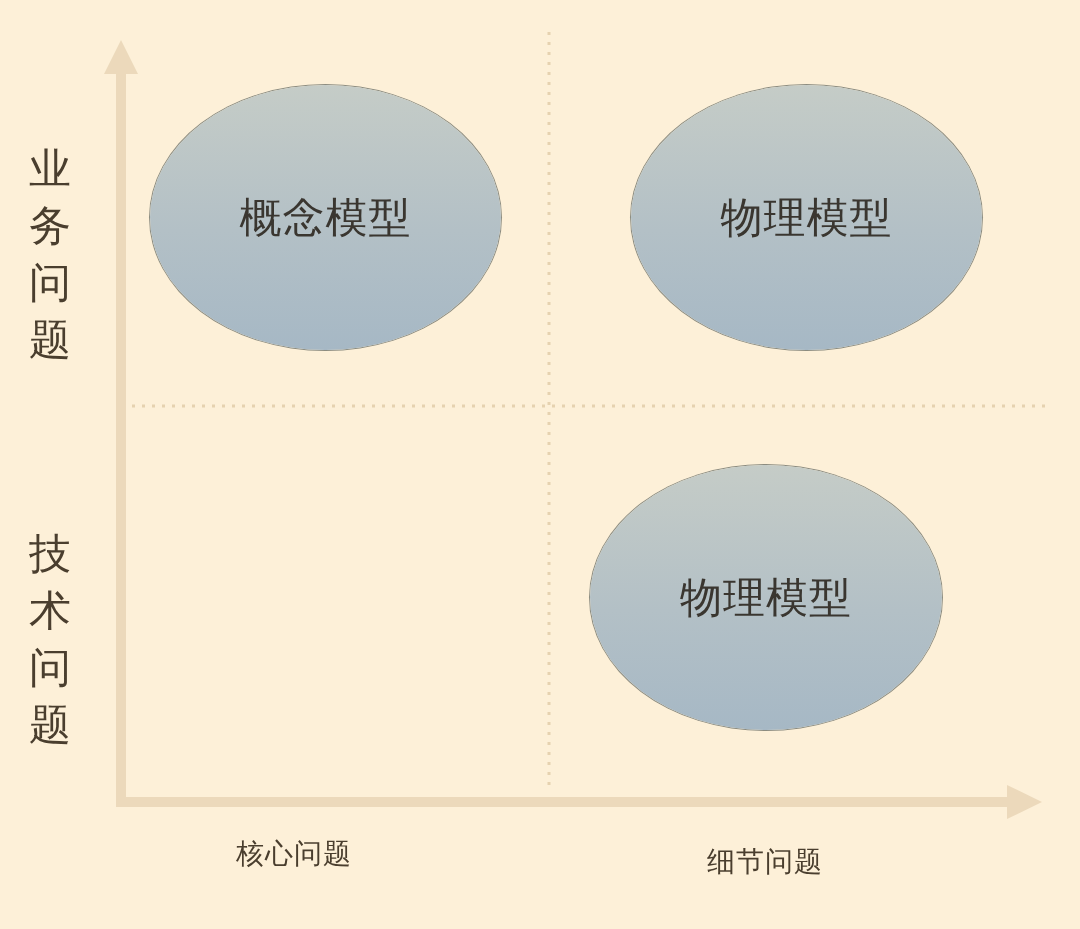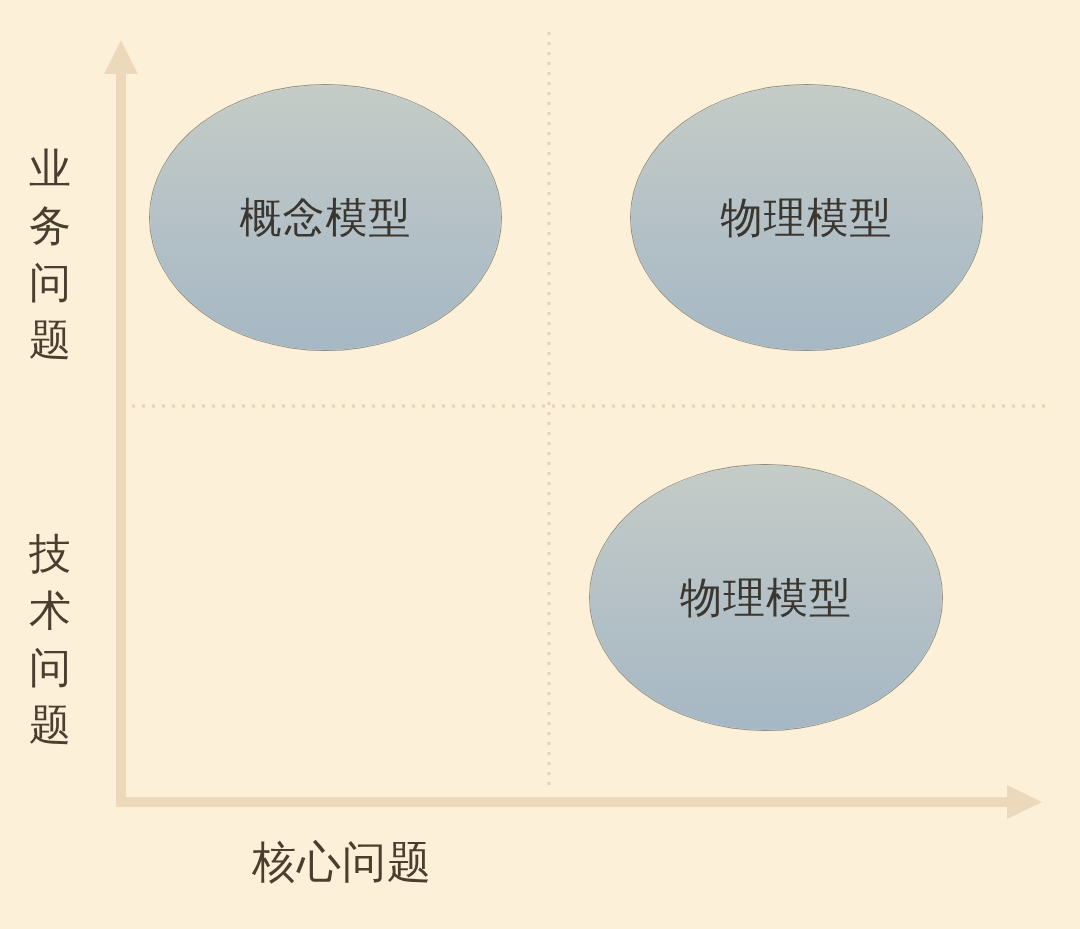--- a/index.html
+++ b/index.html
@@ -10,22 +10,22 @@
       position: relative;
     }
     .canvas { position: absolute; inset: 0; width: 1080px; height: 875px; border-radius: 6px; }
     svg.diagram { position: absolute; left: 0; top: 0; }
     .ylabel {
       position: absolute; left: 22px; width: 56px;
       font-size: 42px; line-height: 57px; color: #4a3e2e;
       text-align: center; white-space: normal; word-break: break-all;
     }
     .xlabel {
-      position: absolute; font-size: 44px; color: #4a3e2e; line-height: 1;
-      letter-spacing: 1px; white-space: nowrap; margin-left: 16px;
+      position: absolute; font-size: 28px; color: #4a3e2e; line-height: 1;
+      letter-spacing: 1px; white-space: nowrap;
     }
     .ellipse {
       position: absolute; border-radius: 50%;
       background: linear-gradient(to bottom, #c5ccc7 0%, #b3c0c6 55%, #a6b8c5 100%);
       box-shadow: 0 0 0 1px #8c8c80;
       display: flex; align-items: center; justify-content: center;
     }
     .ellipse-label {
       font-size: 42px; color: #3a3630; letter-spacing: 1px; white-space: nowrap;
     }
@@ -49,20 +49,21 @@
     <polygon points="121,40 104,74 138,74" fill="#ecd9bb"></polygon>
 
     <rect x="116" y="797" width="895" height="10" fill="#ecd9bb"></rect>
     <polygon points="1042,802 1007,785 1007,819" fill="#ecd9bb"></polygon>
   </svg>
 
   <div class="ylabel" style="top:140px;">业务问题</div>
   <div class="ylabel" style="top:525px;">技术问题</div>
 
   <div class="xlabel" style="left:236px; top:840px;">核心问题</div>
+  <div class="xlabel" style="left:707px; top:848px;">细节问题</div>
 
   <div class="ellipse" style="left:150px; top:85px; width:351px; height:265px;">
     <span class="ellipse-label">概念模型</span>
   </div>
   <div class="ellipse" style="left:631px; top:85px; width:351px; height:265px;">
     <span class="ellipse-label">物理模型</span>
   </div>
   <div class="ellipse" style="left:590px; top:465px; width:352px; height:265px;">
     <span class="ellipse-label">物理模型</span>
   </div>

